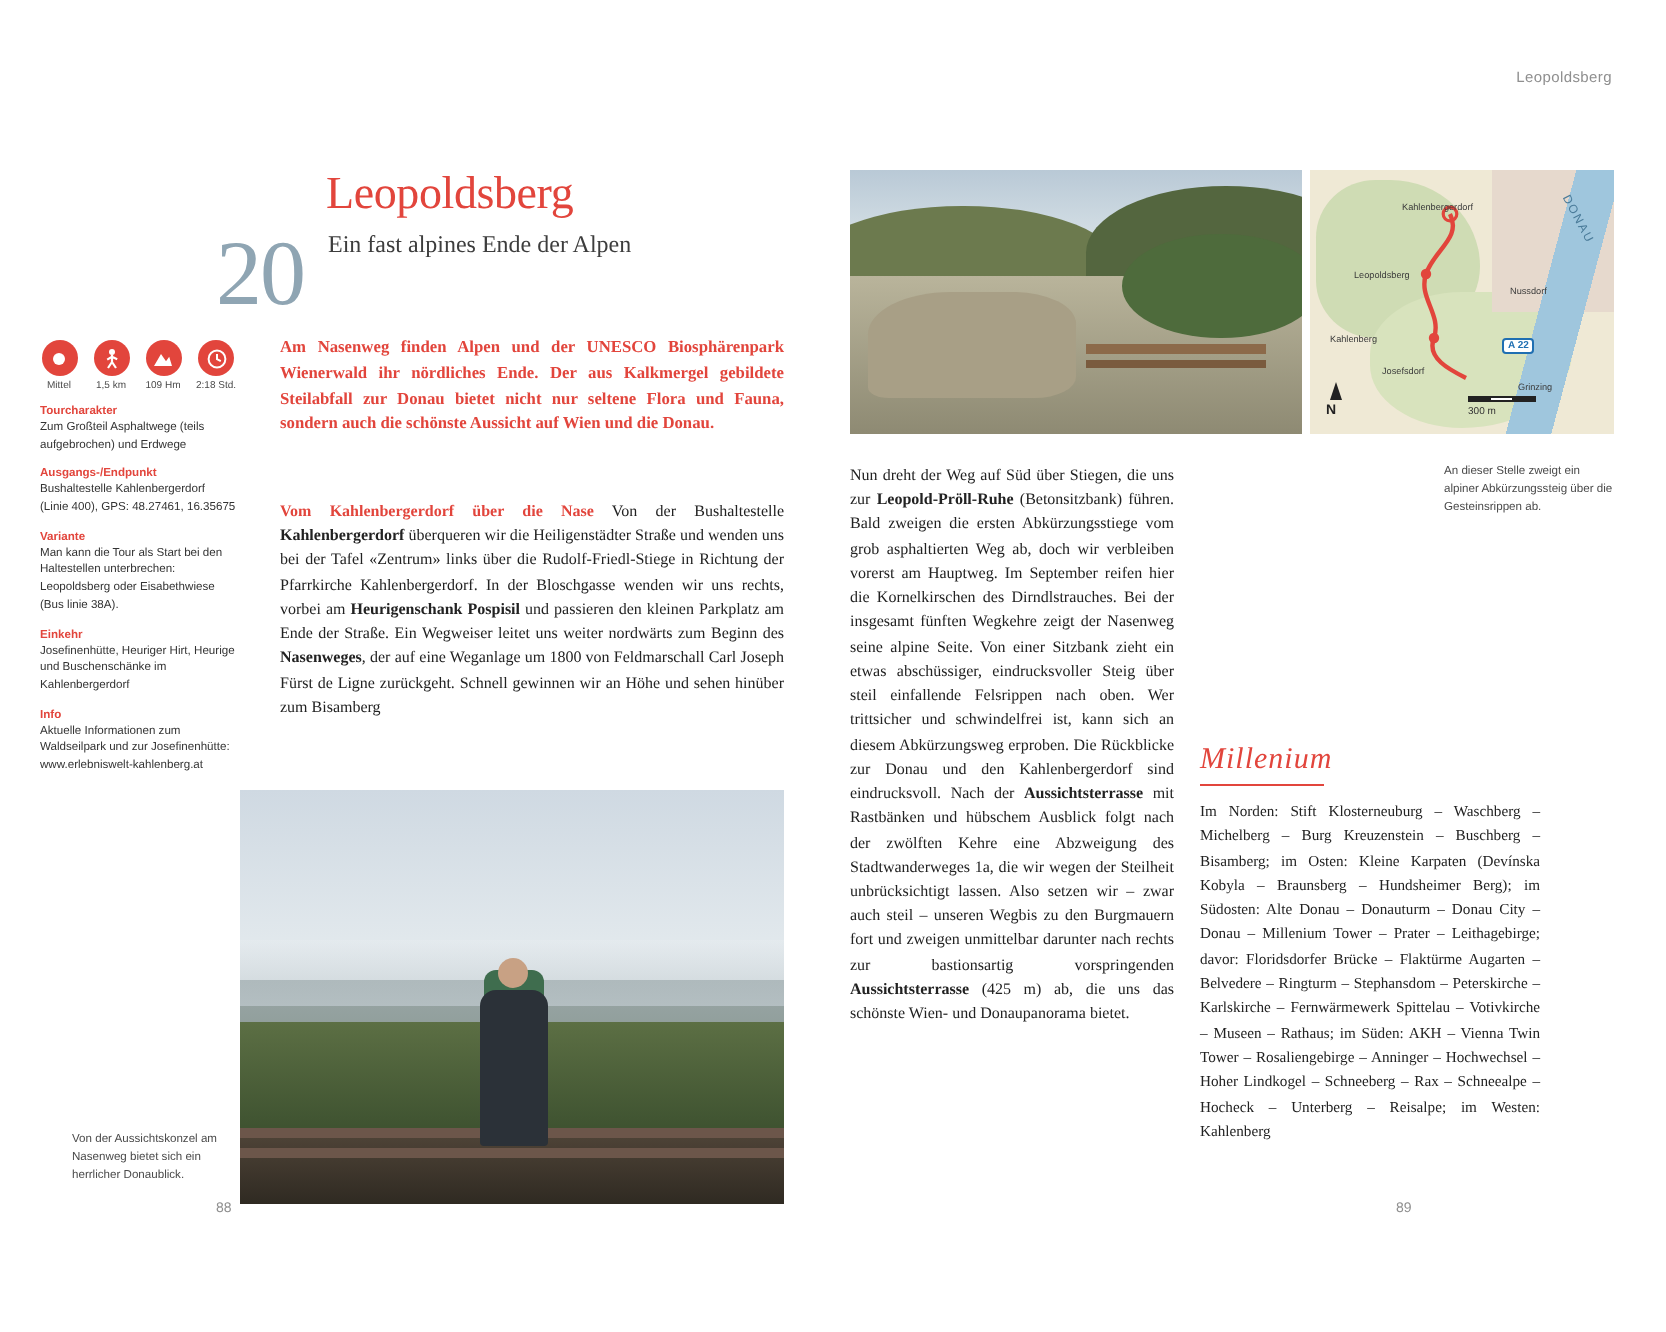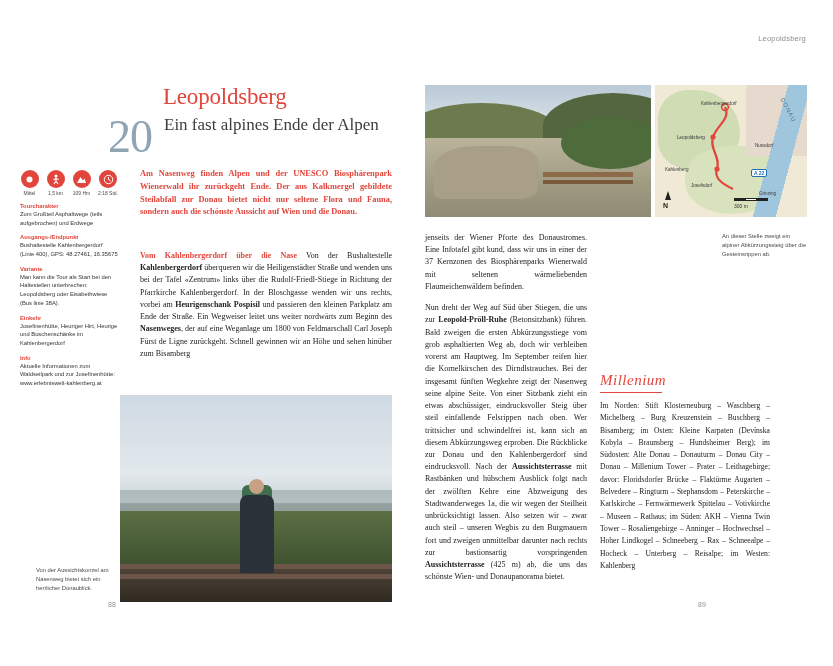--- a/index.html
+++ b/index.html
@@ -40,21 +40,21 @@
     position: absolute;
     left: 163px; top: 84px;
     font-size: 23px;
     color: #e2453c;
     font-family: "Liberation Serif", serif;
     letter-spacing: -.2px;
   }
   .chap-sub {
     position: absolute;
     left: 164px; top: 115px;
-    font-size: 17px;
+    font-size: 12px;
     color: #3d3d3d;
     font-family: "Liberation Serif", serif;
   }
 
   
   .infocol {
     position: absolute;
     left: 20px; top: 170px;
     width: 98px;
   }
@@ -426,28 +426,27 @@
     <div class="info-block">
       <div class="info-h">Einkehr</div>
       <div class="info-b">Josefinenhütte, Heuriger Hirt, Heurige und Buschenschänke im Kahlenbergerdorf</div>
     </div>
     <div class="info-block">
       <div class="info-h">Info</div>
       <div class="info-b">Aktuelle Informationen zum Waldseilpark und zur Josefinenhütte: www.erlebniswelt-kahlenberg.at</div>
     </div>
   </div>
 
-  <div class="col-intro">Am Nasenweg finden Alpen und der UNESCO Biosphärenpark Wienerwald ihr zurückgeht Ende. Der aus Kalkmergel gebildete Steilabfall zur Donau bietet nicht nur seltene Flora und Fauna, sondern auch die schönste Aussicht auf Wien und die Donau.</div>
+  <div class="col-intro">Am Nasenweg finden Alpen und der UNESCO Biosphärenpark Wienerwald ihr nördliches Ende. Der aus Kalkmergel gebildete Steilabfall zur Donau bietet nicht nur seltene Flora und Fauna, sondern auch die schönste Aussicht auf Wien und die Donau.</div>
 
   <div class="col1">
     <span class="lead">Vom Kahlenbergerdorf über die Nase</span><span id="c1"> Von der Bushaltestelle <b>Kahlenbergerdorf</b> überqueren wir die Heiligenstädter Straße und wenden uns bei der Tafel «Zentrum» links über die Rudolf-Friedl-Stiege in Richtung der Pfarrkirche Kahlenbergerdorf. In der Bloschgasse wenden wir uns rechts, vorbei am <b>Heurigenschank Pospisil</b> und passieren den kleinen Parkplatz am Ende der Straße. Ein Wegweiser leitet uns weiter nordwärts zum Beginn des <b>Nasenweges</b>, der auf eine Weganlage um 1800 von Feldmarschall Carl Joseph Fürst de Ligne zurückgeht. Schnell gewinnen wir an Höhe und sehen hinüber zum Bisamberg</span>
   </div>
 
   <div class="col2">
-    <p id="c2a">jenseits der Wiener Pforte des Donaustromes. Eine Infotafel gibt kund, dass wir uns in einer der 37 Kernzonen des Biosphärenparks Wienerwald mit seltenen wärmeliebenden Flaumeichenwäldern befinden.</p>
     <p id="c2b">Nun dreht der Weg auf Süd über Stiegen, die uns zur <b>Leopold-Pröll-Ruhe</b> (Betonsitzbank) führen. Bald zweigen die ersten Abkürzungsstiege vom grob asphaltierten Weg ab, doch wir verbleiben vorerst am Hauptweg. Im September reifen hier die Kornelkirschen des Dirndlstrauches. Bei der insgesamt fünften Wegkehre zeigt der Nasenweg seine alpine Seite. Von einer Sitzbank zieht ein etwas abschüssiger, eindrucksvoller Steig über steil einfallende Felsrippen nach oben. Wer trittsicher und schwindelfrei ist, kann sich an diesem Abkürzungsweg erproben. Die Rückblicke zur Donau und den Kahlenbergerdorf sind eindrucksvoll. Nach der <b>Aussichtsterrasse</b> mit Rastbänken und hübschem Ausblick folgt nach der zwölften Kehre eine Abzweigung des Stadtwanderweges 1a, die wir wegen der Steilheit unbrücksichtigt lassen. Also setzen wir – zwar auch steil – unseren Wegbis zu den Burgmauern fort und zweigen unmittelbar darunter nach rechts zur bastionsartig vorspringenden <b>Aussichtsterrasse</b> (425 m) ab, die uns das schönste Wien- und Donaupanorama bietet.</p>
   </div>
 
   <div class="photo-left">
     <div class="ph-sky"></div>
     <div class="ph-city"></div>
     <div class="ph-haze"></div>
     <div class="ph-trees"></div>
     <div class="ph-ground"></div>
     <div class="ph-rail"></div>

